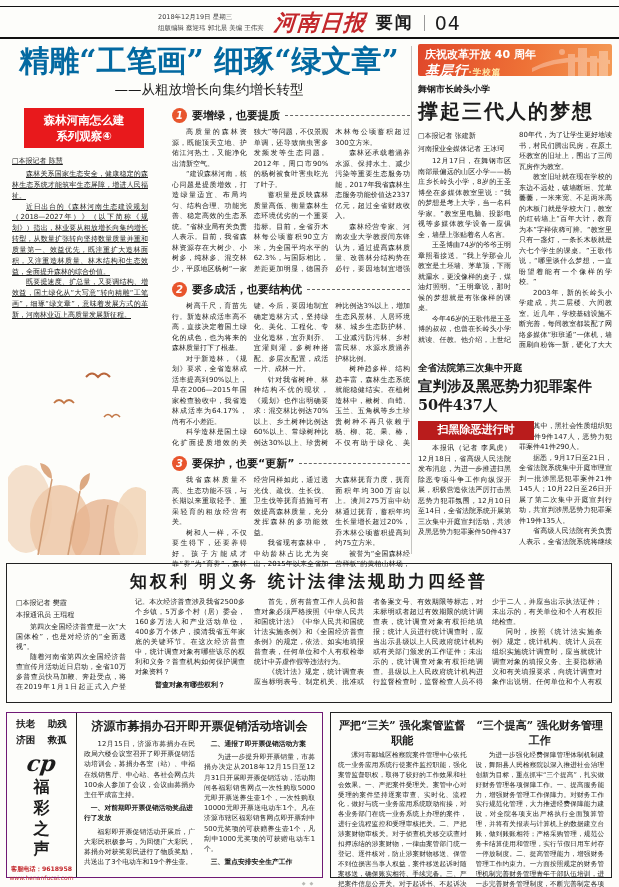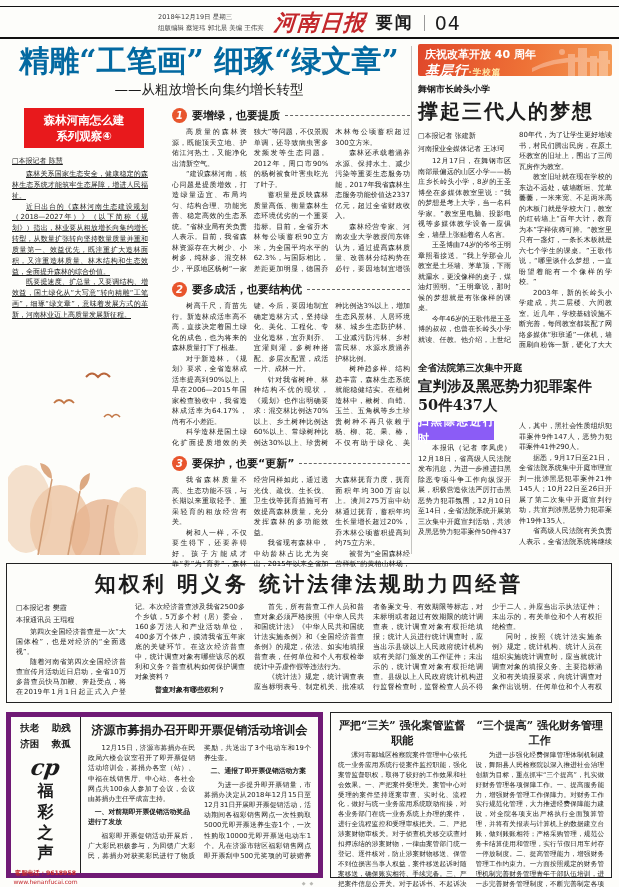--- a/index.html
+++ b/index.html
@@ -56,32 +56,32 @@
   .banner-l2 .sub { font-size:8.5px; font-style:normal; color:#ffe9a8; font-weight:700; }
   .banner svg { position:absolute; right:0; top:0; z-index:1; }
   .kicker { font-size:9px; font-weight:700; margin:7px 0 2px; }
   .s-headline { font-family:"DejaVu Serif", serif; font-size:20px; font-weight:900; letter-spacing:2px; }
   .s-body { margin-top:5px; column-count:2; column-gap:8px; font-size:7px; line-height:1.5;
     text-align:justify; height:222px; overflow:hidden; }
   .c-kicker { font-size:9.5px; font-weight:700; margin-top:10px; }
   .c-headline { font-family:"DejaVu Serif", serif; font-size:14.5px; font-weight:900; margin-top:2px; }
   .c-body { position:relative; margin-top:6px; column-count:2; column-gap:8px; font-size:7px;
     line-height:1.5; text-align:justify; height:126px; overflow:hidden; }
-  .badge { position:absolute; top:0; left:0; width:76px; height:19px; background:#8b5cf6; color:#fff;
+  .badge { position:absolute; top:0; left:0; width:116px; height:19px; background:#b91c1c; color:#fff;
     font-weight:700; font-size:11px; display:flex; align-items:center; justify-content:center; z-index:2; }
   
   .stats-box { position:absolute; left:6px; top:563px; width:606px; height:140px;
     border:1px solid #222; padding:6px 9px; }
-  .st-headline { font-family:"DejaVu Serif", serif; font-size:21px; font-weight:900;
+  .st-headline { font-family:"DejaVu Serif", serif; font-size:17px; font-weight:900;
     text-align:center; letter-spacing:3px; }
   .st-body { margin-top:5px; column-count:5; column-gap:9px; font-size:7px; line-height:1.42;
     text-align:justify; height:96px; overflow:hidden; }
   
   .box1 { position:absolute; left:6px; top:712px; width:317px; height:166px;
-    border:5px solid #701a75; display:flex; }
+    border:1px solid #701a75; display:flex; }
   .fucai { width:70px; flex:none; border-right:1px solid #222; padding:5px 3px;
     display:flex; flex-direction:column; align-items:center; }
   .fw-grid { display:grid; grid-template-columns:1fr 1fr; width:100%; font-size:9.5px;
     font-weight:700; text-align:center; row-gap:3px; margin-bottom:3px; }
   .cp-logo { font-family:"DejaVu Serif", serif; font-style:italic; font-weight:900;
     font-size:22px; transform:skewX(-8deg); line-height:1; margin:2px 0 3px; }
   .fname { font-family:"DejaVu Serif", serif; font-size:16px; font-weight:900; line-height:1.3; }
   .fphone { color:#c3272b; font-size:6.2px; font-weight:700; text-align:center; margin-top:5px; }
   .fsite  { color:#c3272b; font-size:6px; text-align:center; }
   .jiyuan { flex:1; padding:5px 7px; min-width:0; }

